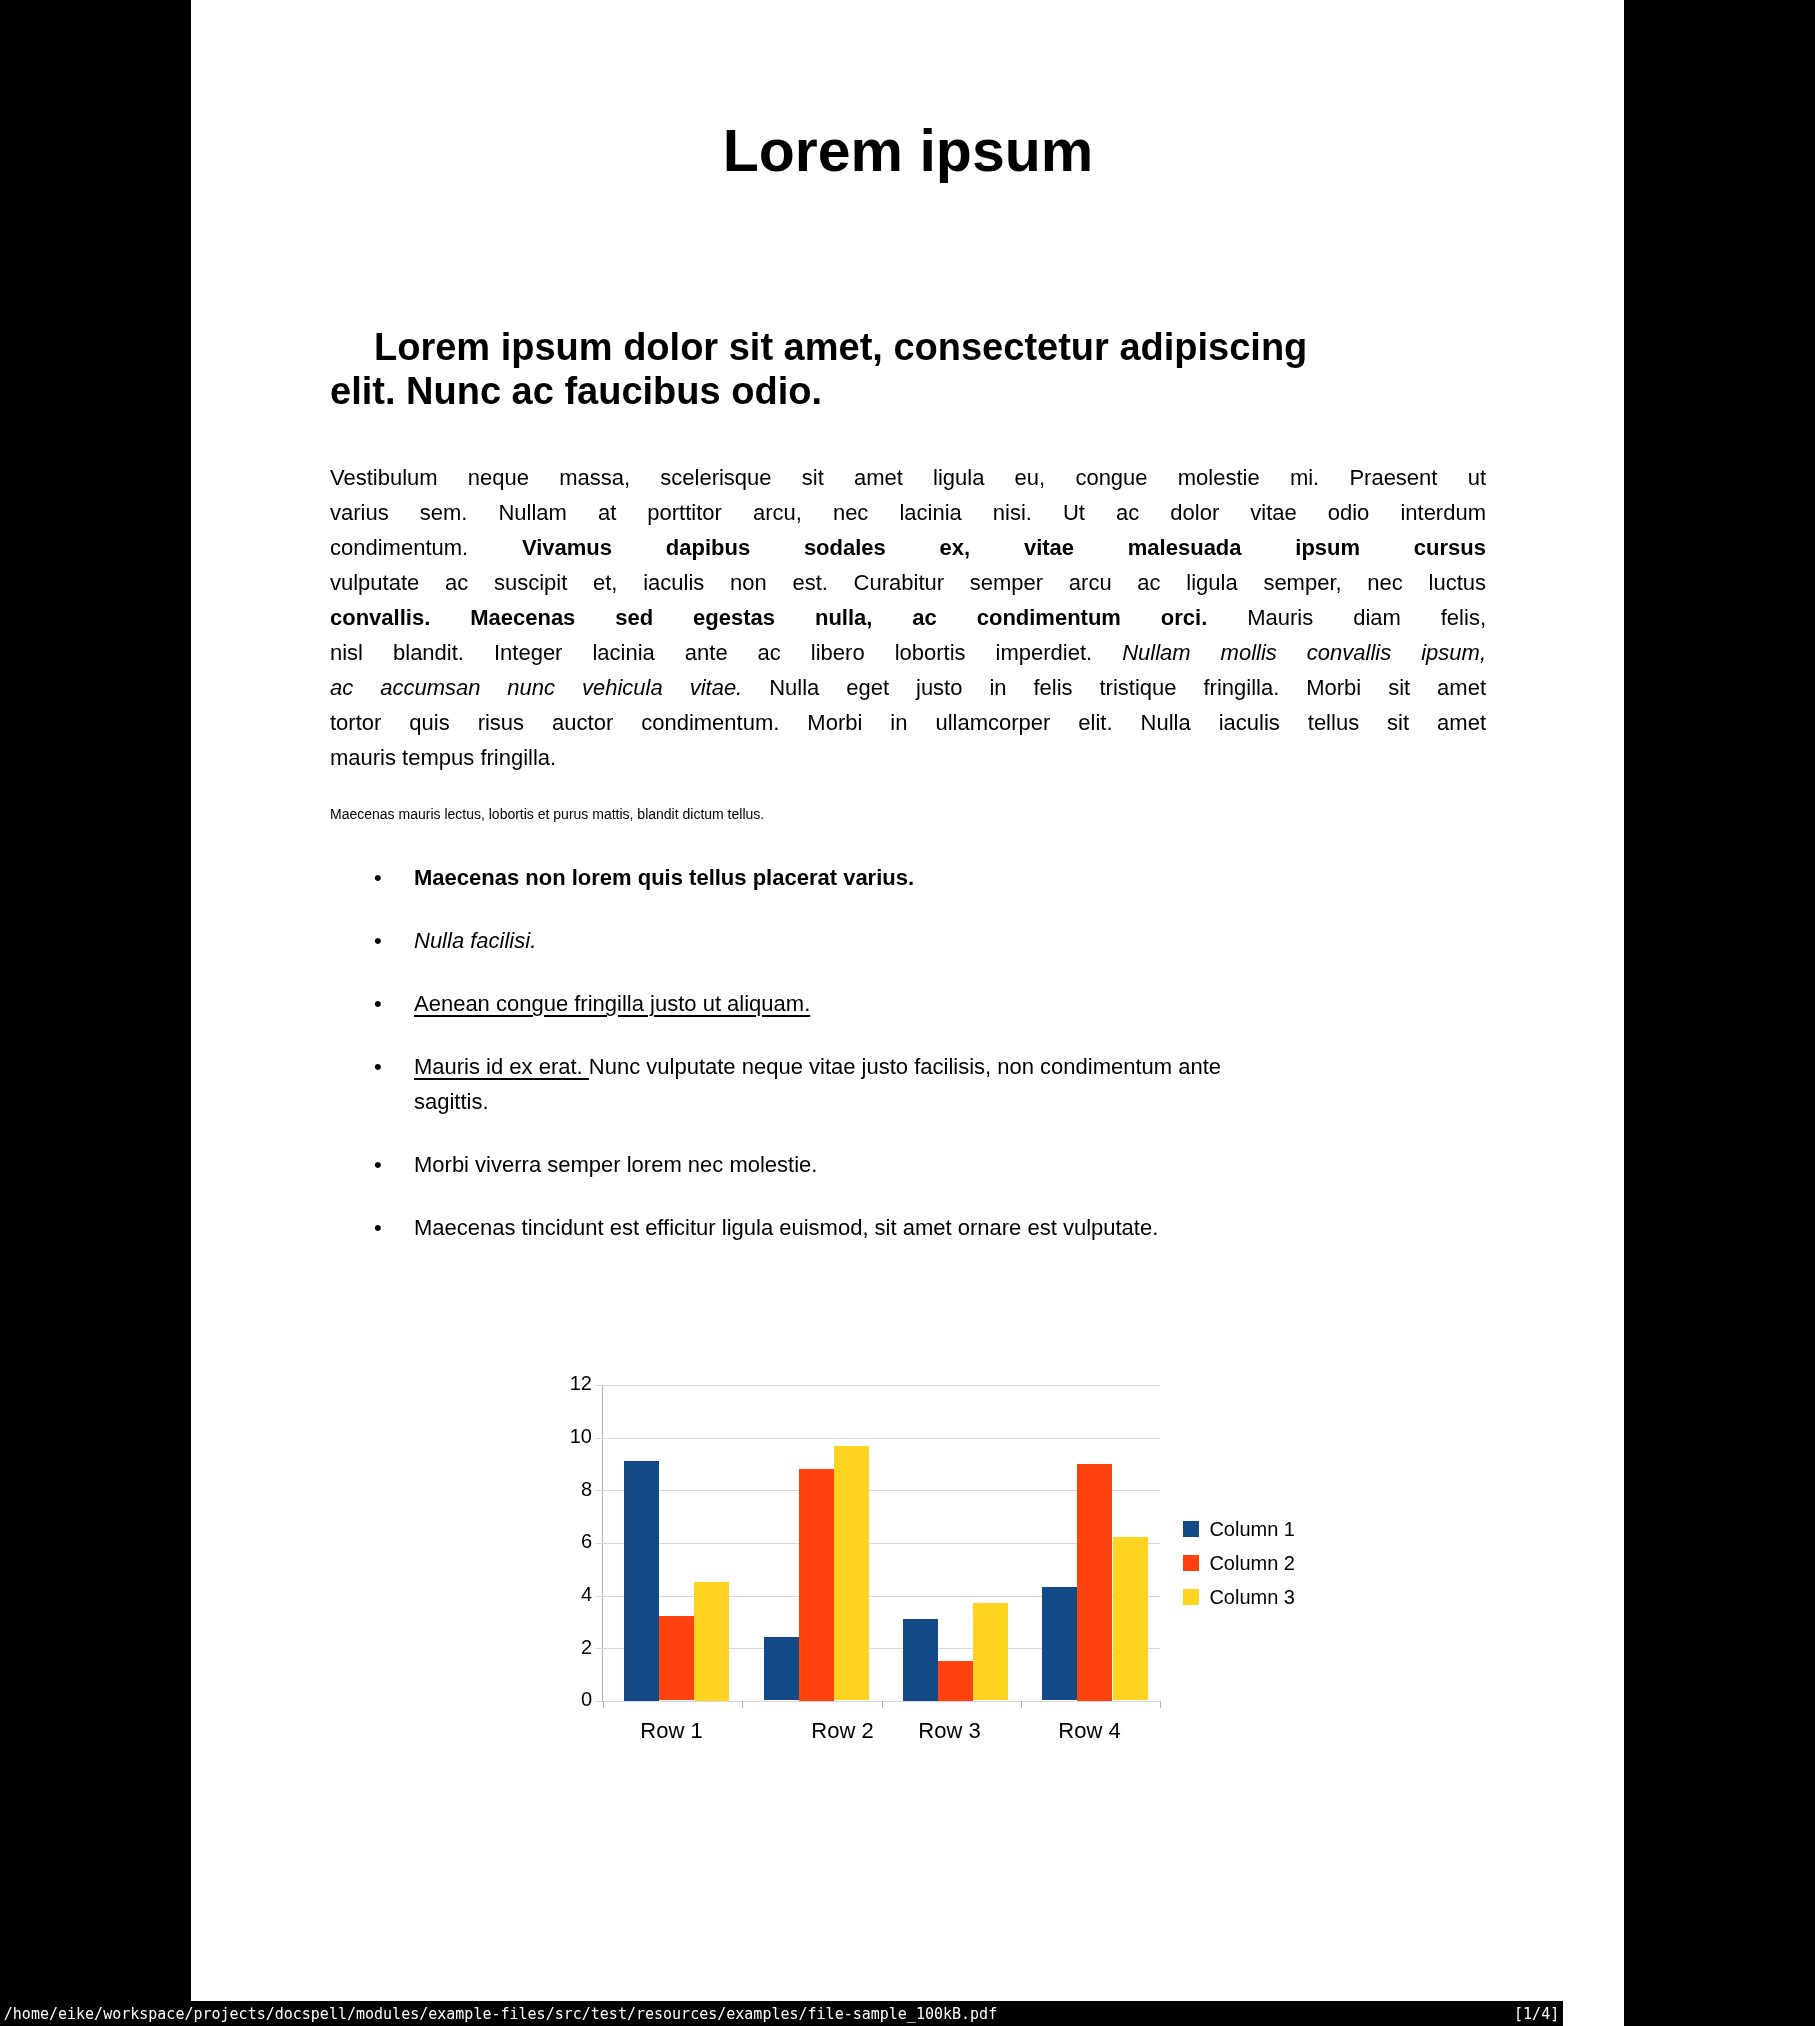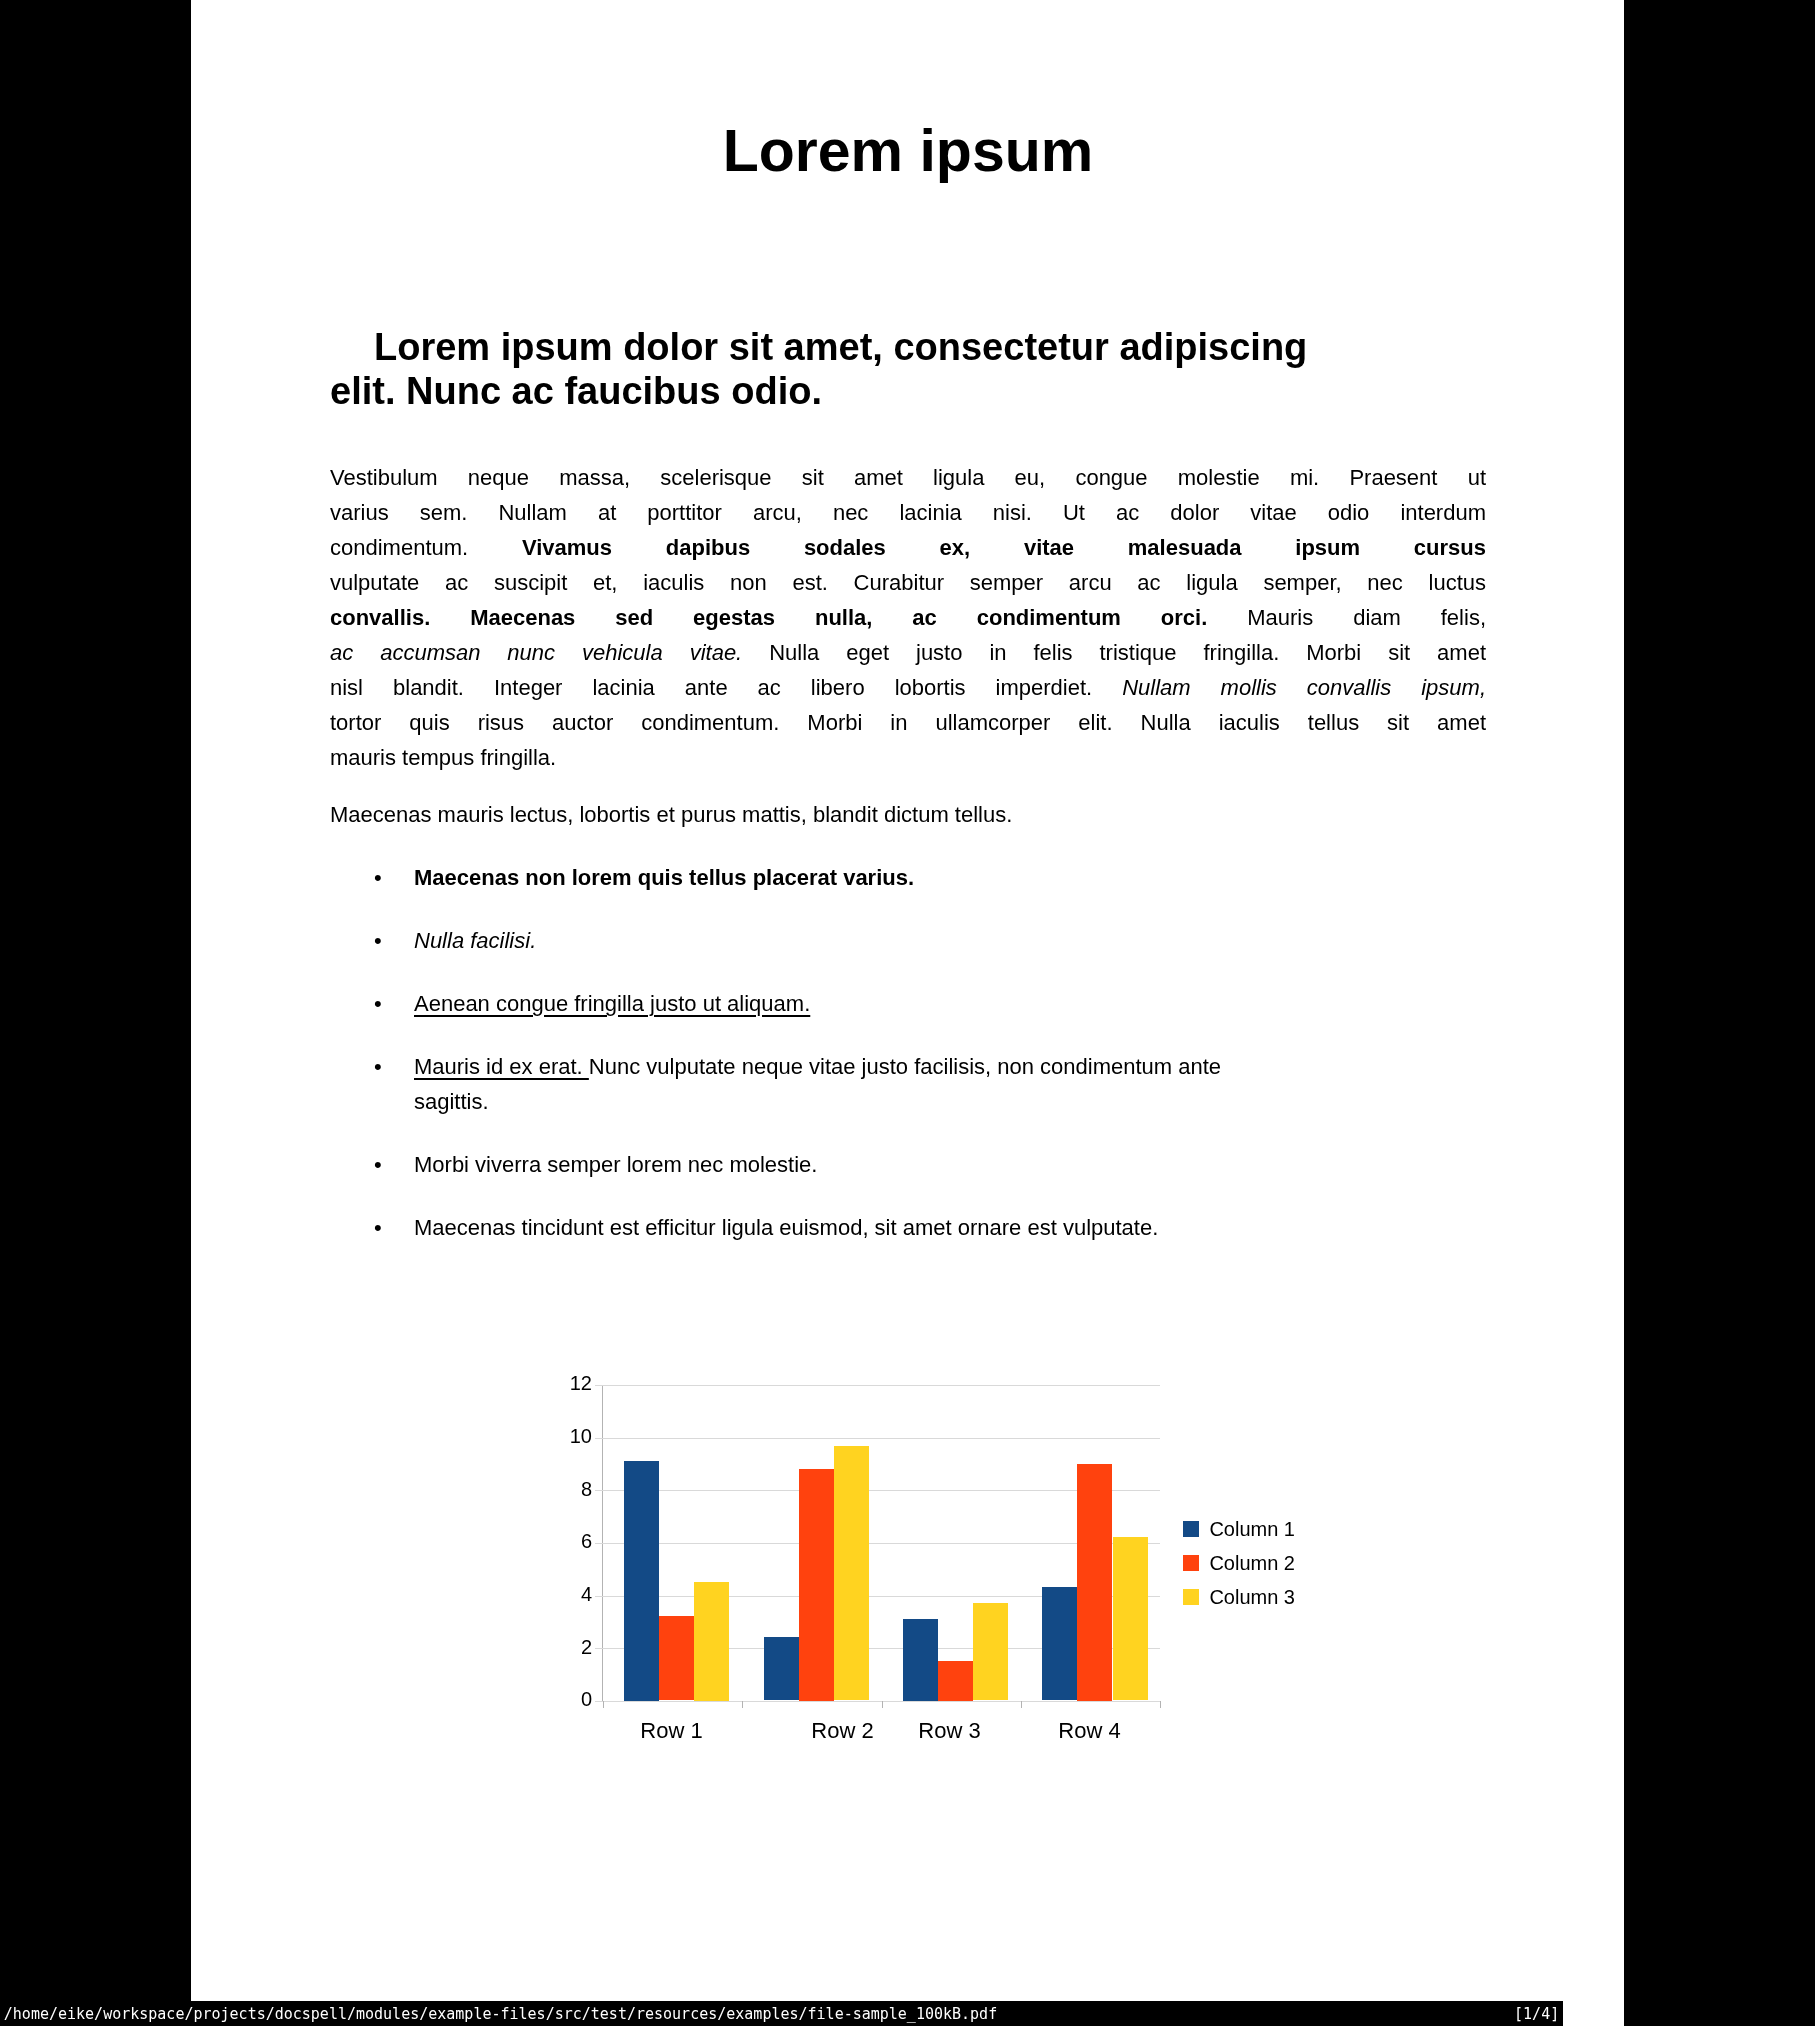--- a/index.html
+++ b/index.html
@@ -39,21 +39,21 @@
   .doc-heading .hline:first-child { text-indent: 44px; }
   .para1 {
     margin-top: 47px;
     font-size: 22px;
     line-height: 35px;
   }
   .jline { text-align: justify; text-align-last: justify; }
   .jline.last { text-align-last: left; }
   .para2 {
     margin-top: 22px;
-    font-size: 22px;
+    font-size: 14px;
     line-height: 35px;
   }
   .bullets {
     margin: 28px 0 0 0;
     padding: 0;
     list-style: none;
     font-size: 22px;
     line-height: 35px;
   }
   .bullets li {
@@ -137,22 +137,22 @@
     <div class="doc-heading">
       <div class="hline">Lorem ipsum dolor sit amet, consectetur adipiscing</div>
       <div class="hline">elit. Nunc ac faucibus odio.</div>
     </div>
     <div class="para1" id="para1">
         <div class="jline"><span class="seg-n">Vestibulum neque massa, scelerisque sit amet ligula eu, congue molestie mi. Praesent ut</span></div>
         <div class="jline"><span class="seg-n">varius sem. Nullam at porttitor arcu, nec lacinia nisi. Ut ac dolor vitae odio interdum</span></div>
         <div class="jline"><span class="seg-n">condimentum. </span><span class="seg-b">Vivamus dapibus sodales ex, vitae malesuada ipsum cursus</span></div>
         <div class="jline"><span class="seg-n">vulputate ac suscipit et, iaculis non est. Curabitur semper arcu ac ligula semper, nec luctus</span></div>
         <div class="jline"><span class="seg-b">convallis. Maecenas sed egestas nulla, ac condimentum orci.</span><span class="seg-n"> Mauris diam felis,</span></div>
+        <div class="jline"><span class="seg-n">nisl blandit. Integer lacinia ante ac libero lobortis imperdiet. </span><span class="seg-i">Nullam mollis convallis ipsum,</span></div>
         <div class="jline"><span class="seg-i">ac accumsan nunc vehicula vitae.</span><span class="seg-n"> Nulla eget justo in felis tristique fringilla. Morbi sit amet</span></div>
-        <div class="jline"><span class="seg-n">nisl blandit. Integer lacinia ante ac libero lobortis imperdiet. </span><span class="seg-i">Nullam mollis convallis ipsum,</span></div>
         <div class="jline"><span class="seg-n">tortor quis risus auctor condimentum. Morbi in ullamcorper elit. Nulla iaculis tellus sit amet</span></div>
         <div class="jline last"><span class="seg-n">mauris tempus fringilla.</span></div>
       </div>
     <div class="para2">Maecenas mauris lectus, lobortis et purus mattis, blandit dictum tellus.</div>
     <ul class="bullets" id="bullets">
         <li><span class="marker">•</span><span class="seg-b">Maecenas non lorem quis tellus placerat varius.</span></li>
         <li><span class="marker">•</span><span class="seg-i">Nulla facilisi.</span></li>
         <li><span class="marker">•</span><span class="seg-u">Aenean congue fringilla justo ut aliquam. </span></li>
         <li><span class="marker">•</span><span class="seg-u">Mauris id ex erat. </span><span class="seg-n">Nunc vulputate neque vitae justo facilisis, non condimentum ante</span><br><span class="seg-n">sagittis.</span></li>
         <li><span class="marker">•</span><span class="seg-n">Morbi viverra semper lorem nec molestie.</span></li>

